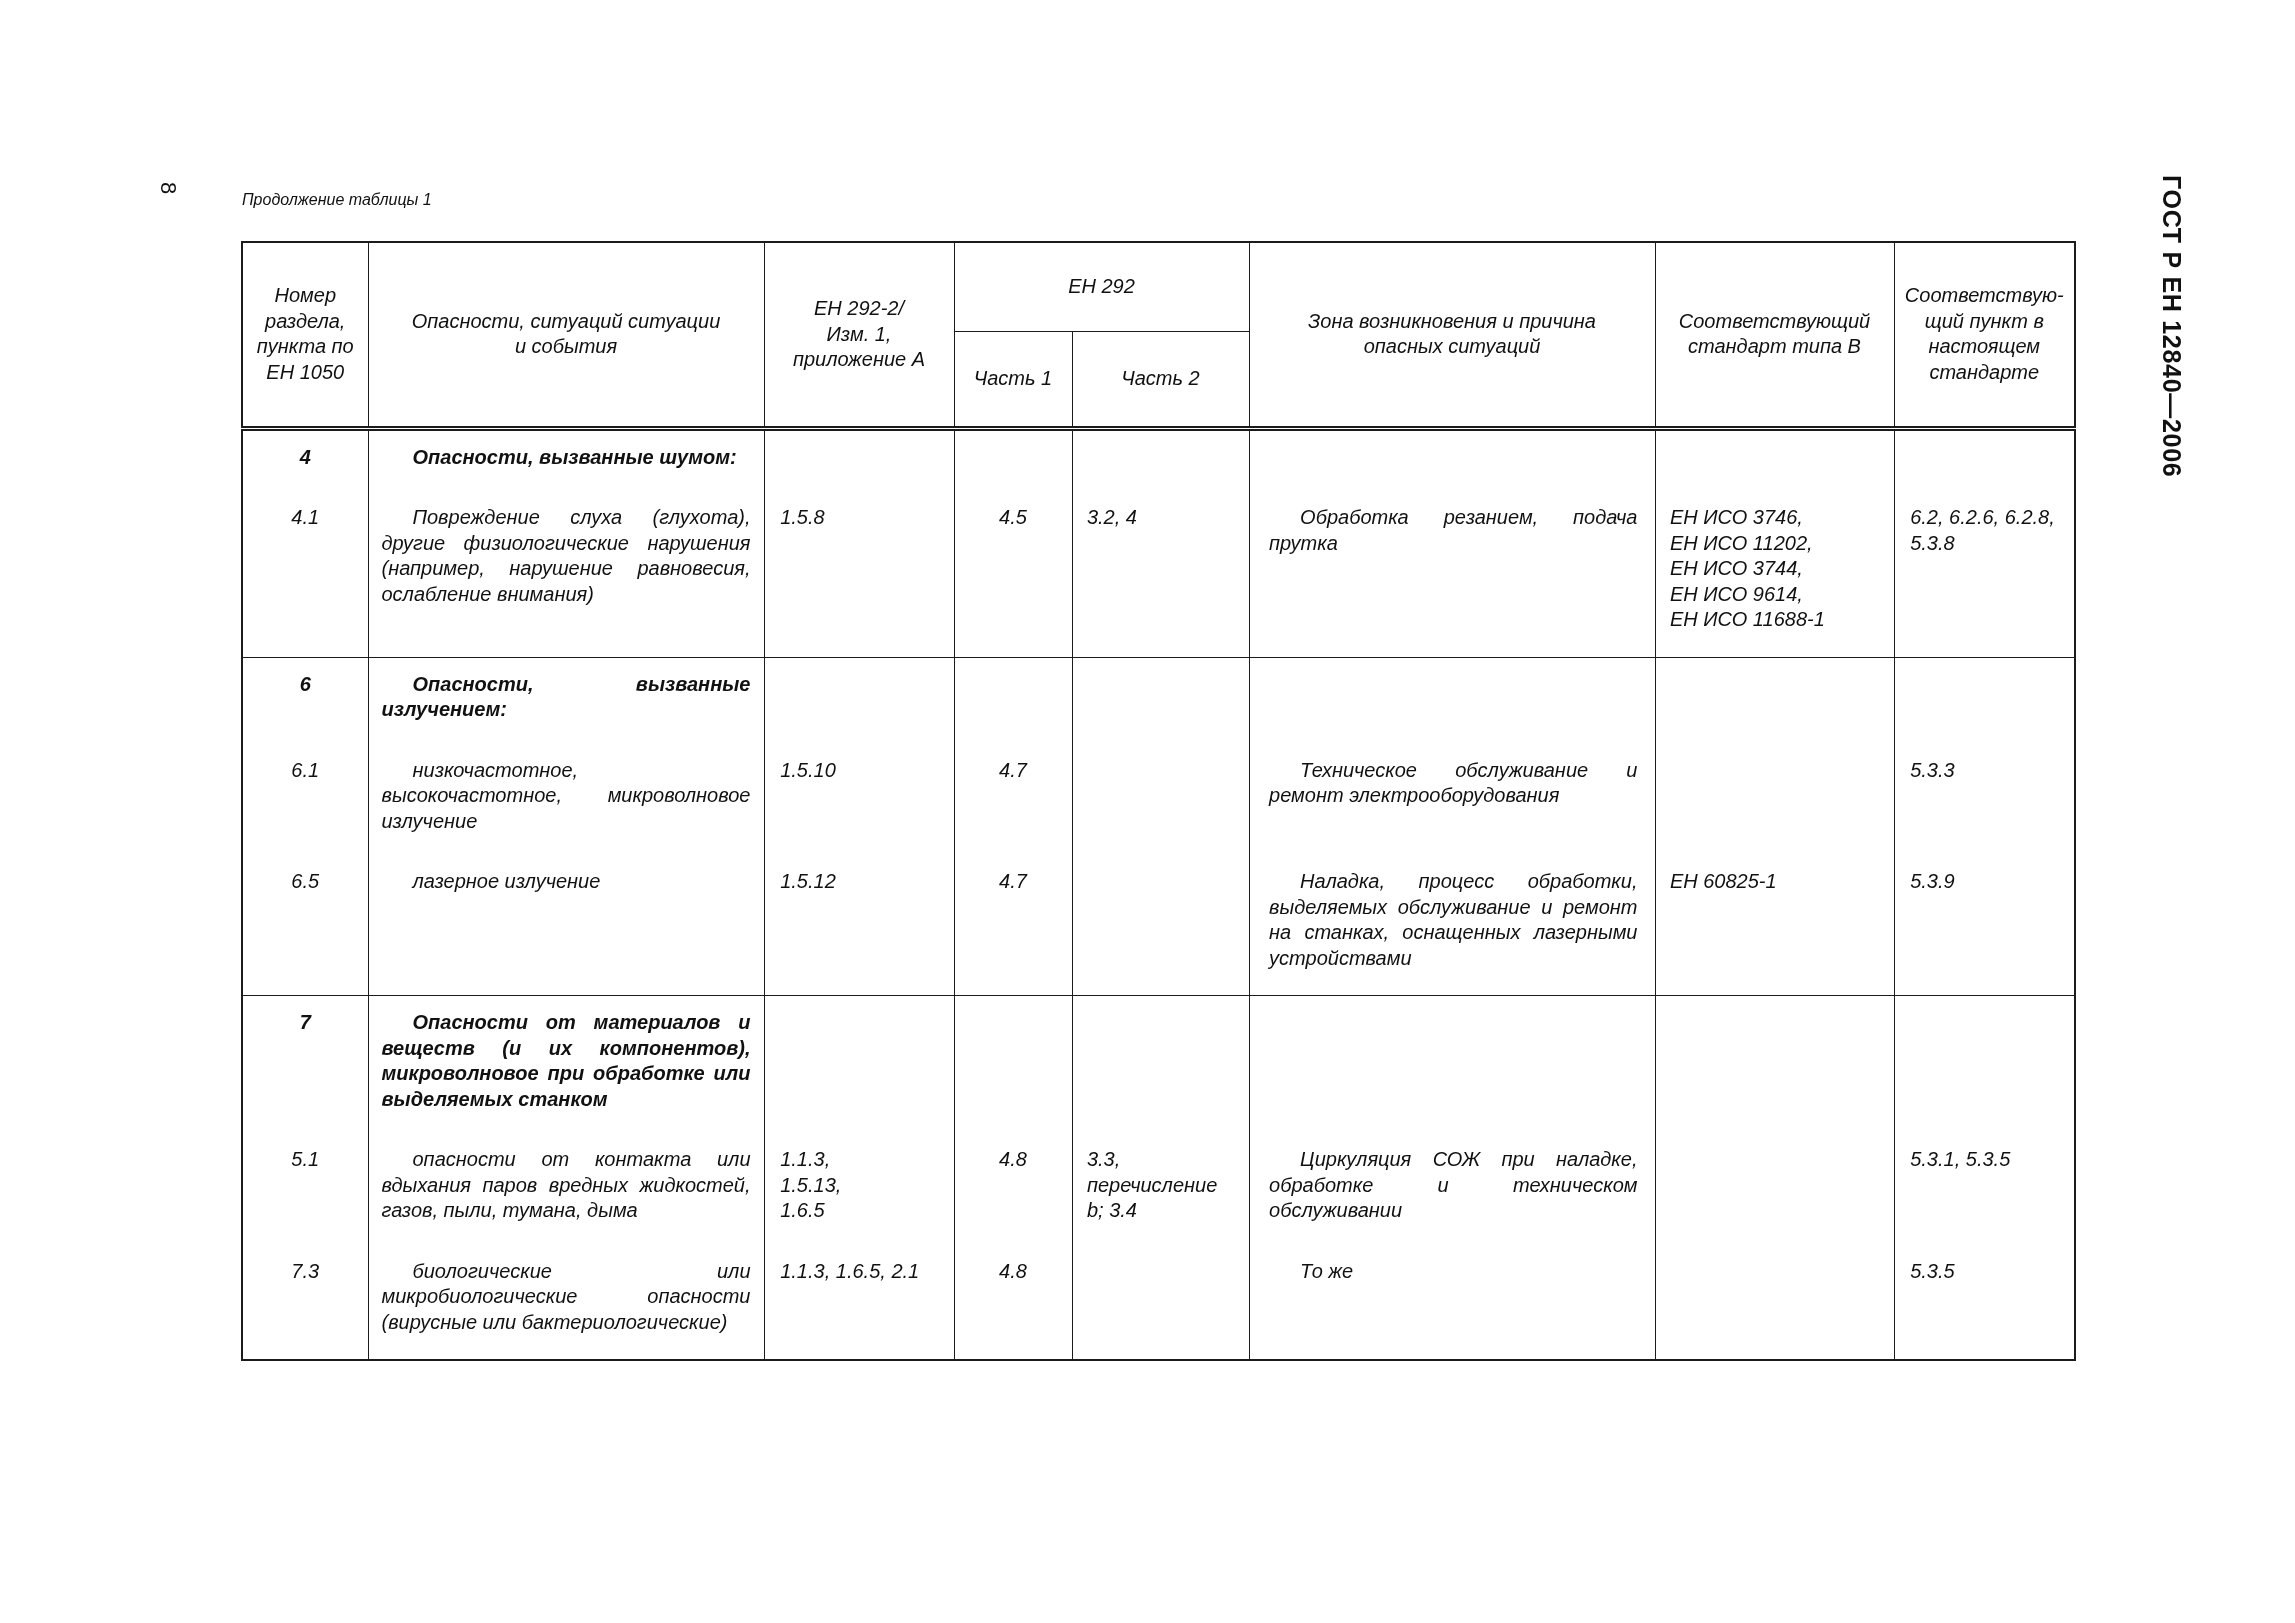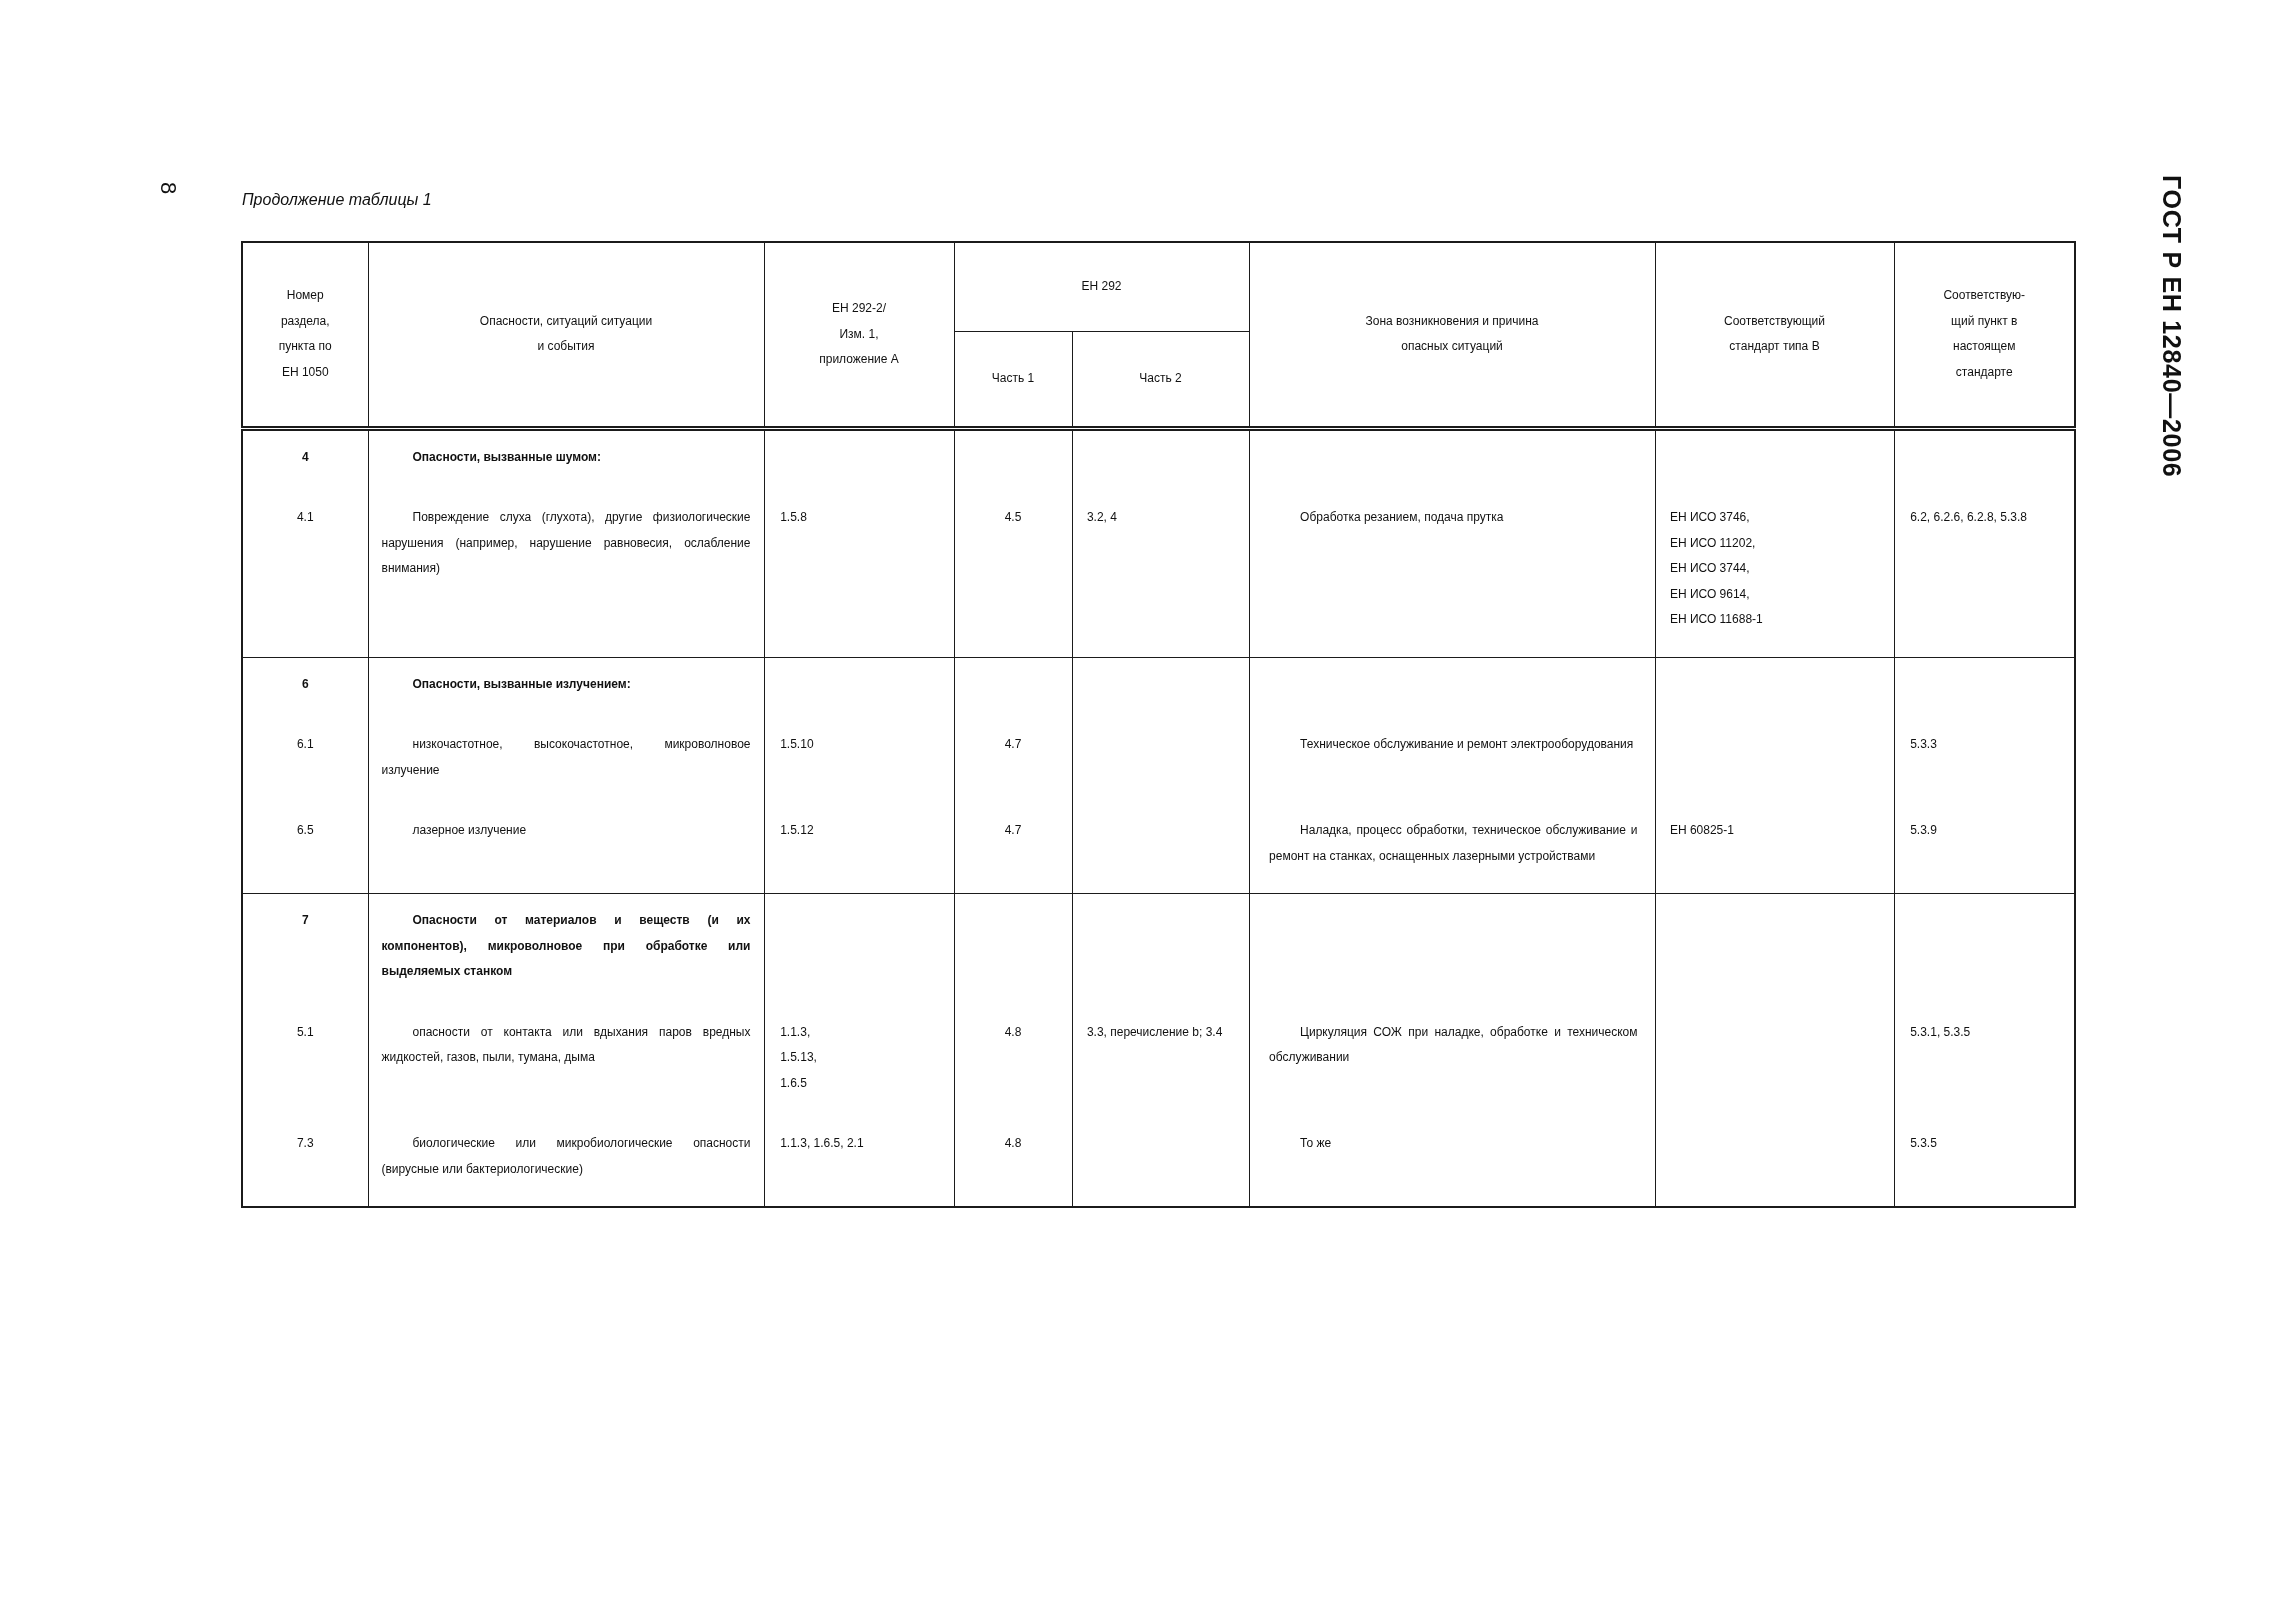--- a/index.html
+++ b/index.html
@@ -41,23 +41,24 @@
     letter-spacing: 0.7px;
     white-space: nowrap;
   }
   table.doc-table {
     position: absolute;
     left: 241px;
     top: 241px;
     width: 1831px;
     border-collapse: collapse;
     table-layout: fixed;
-    font-size: 12px;
+    font-size: 20px;
     line-height: 25.5px;
     border: 2px solid #1b1b1b;
+    font-style: italic;
   }
   .doc-table th, .doc-table td {
     border-left: 1.3px solid #1b1b1b;
     border-right: 1.3px solid #1b1b1b;
     color: #111111;
   }
   .doc-table thead {
     border-bottom: 5.9px double #1b1b1b;
   }
   .doc-table thead th {
@@ -212,21 +213,21 @@
           <td class="cell-zone">Техническое обслуживание и ремонт электрооборудования</td>
           <td class="cell-stdb"></td>
           <td class="cell-clause">5.3.3</td>
         </tr>
         <tr>
           <td class="cell-num">6.5</td>
           <td class="cell-hazard">лазерное излучение</td>
           <td class="cell-ref">1.5.12</td>
           <td class="cell-part1">4.7</td>
           <td class="cell-part2"></td>
-          <td class="cell-zone">Наладка, процесс обработки, техническое обслуживание и ремонт на станках, оснащенных лазерными устройствами</td>
+          <td class="cell-zone">Наладка, процесс обработки, выделяемых обслуживание и ремонт на станках, оснащенных лазерными устройствами</td>
           <td class="cell-stdb">ЕН 60825-1</td>
           <td class="cell-clause">5.3.9</td>
         </tr>
       </tbody>
       <tbody class="section">
         <tr class="section-title">
           <td class="cell-num">7</td>
           <td class="cell-hazard">Опасности от материалов и веществ (и их компонентов), микроволновое при обработке или выделяемых станком</td>
           <td class="cell-ref"></td>
           <td class="cell-part1"></td>

